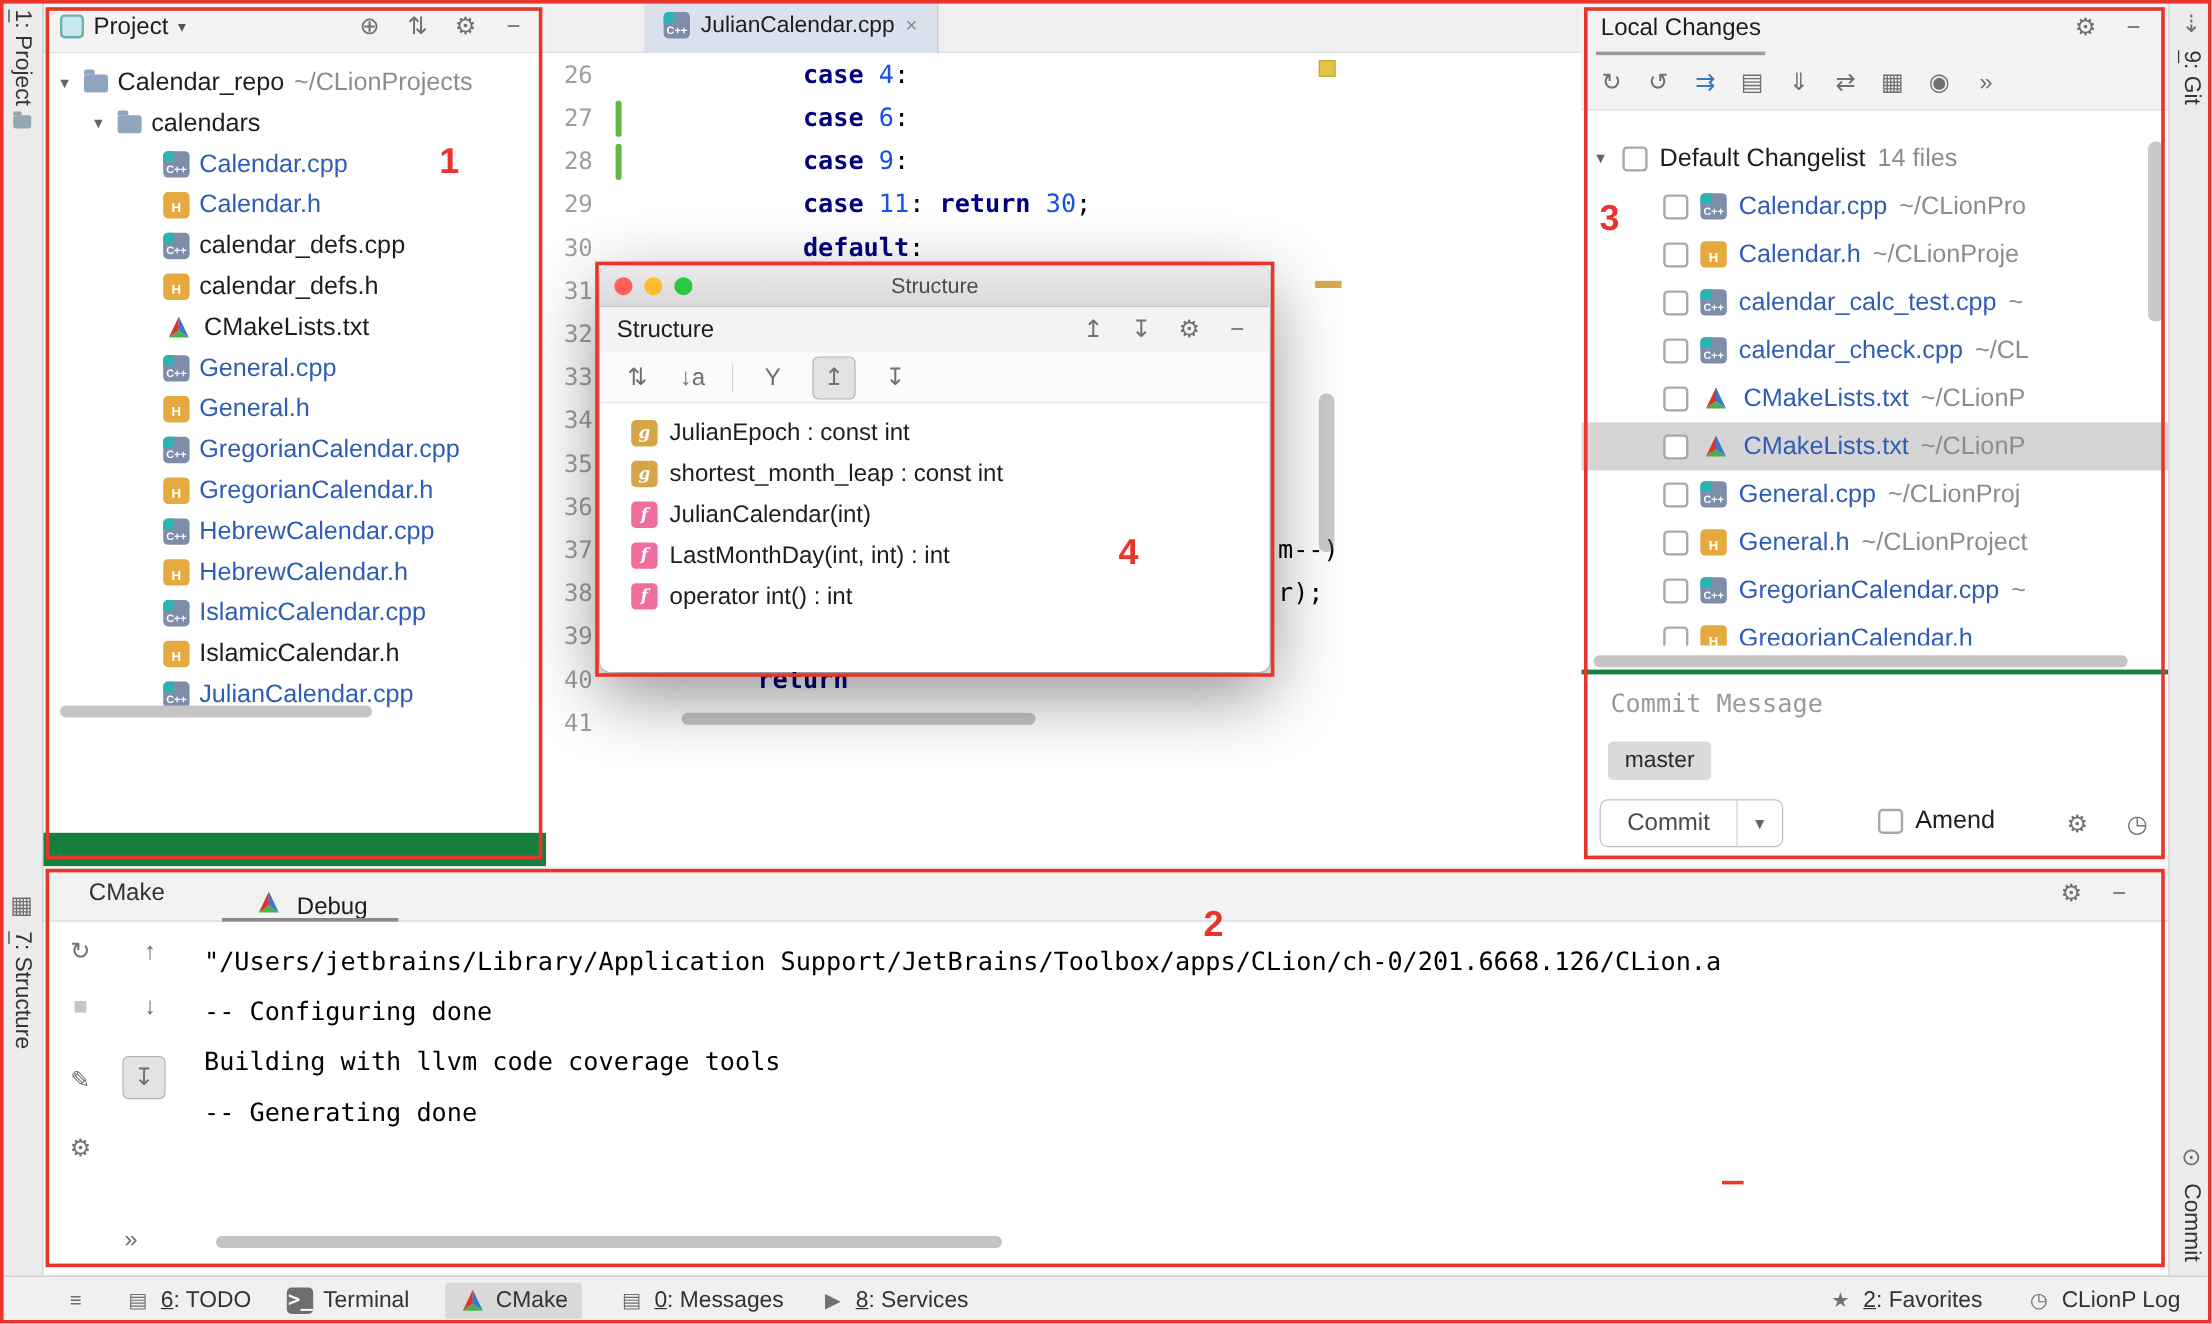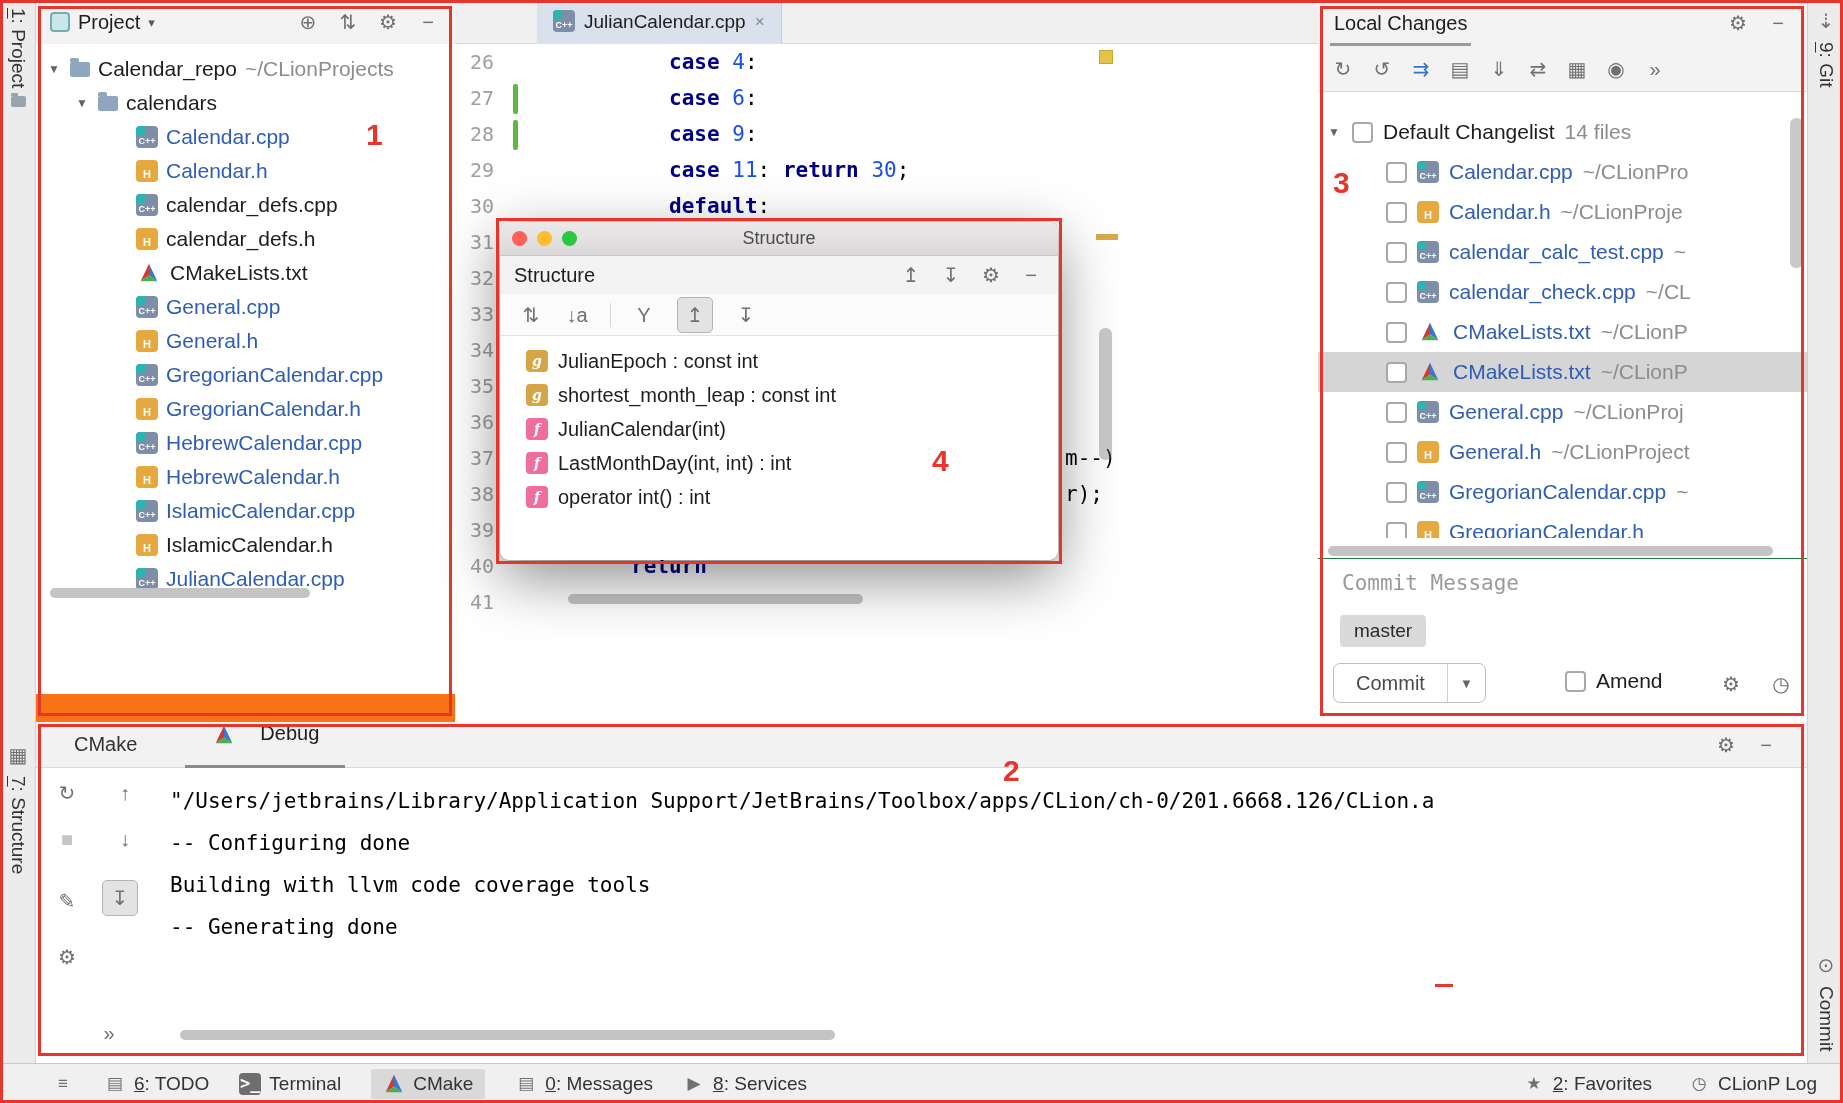--- a/index.html
+++ b/index.html
@@ -33,21 +33,21 @@
 .ficon.cpp::before{content:"";position:absolute;left:0;top:0;width:9px;height:9px;background:#2BB5B0;border-radius:4px 0 3px 0}
 .ficon.h{background:#E5A93F;font-size:11px}
 .cmake-ic svg{display:block}
 .sicon{width:22px;height:22px;border-radius:4px;color:#fff;font-size:14px;font-weight:bold;font-style:italic;font-family:"DejaVu Serif",serif;display:inline-flex;align-items:center;justify-content:center;flex:none}
 .sicon.g{background:#D5A548}
 .sicon.f{background:#EF6E9E}
 
 
 .panel-header{height:44px;display:flex;align-items:center;gap:8px;padding:0 14px;background:#f3f3f3;font-size:20px}
 .ph-icons{margin-left:auto;display:flex;gap:14px;align-items:center}
-.project-panel{position:absolute;left:36px;top:0;width:419px;height:722px;background:#f97316}
+.project-panel{position:absolute;left:36px;top:0;width:419px;height:722px;background:#15803d}
 .pv-icon{width:20px;height:20px;border-radius:4px;background:#C9E8EC;border:2px solid #74ADB5;flex:none}
 .chev{font-size:13px;color:#555}
 .tree{position:absolute;left:0;right:0;top:44px;bottom:28px;overflow:hidden;background:#fff;padding-top:8px}
 .tree-row{height:34px;display:flex;align-items:center;gap:8px;font-size:21px;white-space:nowrap}
 .tree-arrow{font-size:12px;color:#646464;width:14px;flex:none}
 .folder-ic{width:20px;height:15px;background:#8FA6BE;border-radius:2px;position:relative;flex:none}
 .folder-ic::before{content:"";position:absolute;top:-4px;left:0;width:9px;height:4px;background:#8FA6BE;border-radius:2px 2px 0 0}
 
 
 .editor{position:absolute;left:455px;top:0;width:863px;height:722px;background:#fff}
@@ -83,33 +83,33 @@
 .lc-panel{position:absolute;left:1318px;top:0;width:489px;height:722px;background:#ffffff}
 .lc-header{height:46px;display:flex;align-items:center;padding:0 16px;background:#f3f3f3;font-size:20px}
 .lc-title{position:relative}
 .lc-title::after{content:"";position:absolute;left:-4px;right:-4px;bottom:-11px;height:3px;background:#9a9a9a}
 .lc-toolbar{height:46px;display:flex;align-items:center;gap:13px;padding:0 12px;background:#f3f3f3;border-bottom:1px solid #dcdcdc}
 .lc-tree{position:absolute;left:0;right:0;top:112px;height:426px;overflow:hidden}
 .lc-row{height:40px;display:flex;align-items:center;gap:10px;padding-left:68px;font-size:21px;white-space:nowrap;overflow:hidden}
 .lc-row.changelist{padding-left:10px}
 .lc-row.selected{background:#d5d5d5}
 .cl-name{font-weight:normal}
-.lc-commit{position:absolute;left:0;right:0;top:558px;bottom:0;background:#fff;border-top:1px solid #15803d}
+.lc-commit{position:absolute;left:0;right:0;top:558px;bottom:0;background:#fff;border-top:4px solid #15803d}
 .cm-placeholder{position:absolute;left:24px;top:12px;font-family:"DejaVu Sans Mono",monospace;font-size:21px;color:#9a9a9a}
 .branch-chip{position:absolute;left:22px;top:56px;background:#DADADA;border-radius:4px;padding:5px 14px;font-size:19px;color:#2b2b2b}
 .commit-btn{position:absolute;left:15px;top:104px;height:40px;display:flex;align-items:center;border:1px solid #bdbdbd;border-radius:7px;background:#fff;font-size:20px;color:#4a4a4a}
 .commit-main{padding:0 22px}
 .commit-dd{width:38px;align-self:stretch;display:flex;align-items:center;justify-content:center;border-left:1px solid #cfcfcf;font-size:13px;color:#666}
 .amend{position:absolute;left:247px;top:110px;display:flex;align-items:center;gap:10px;font-size:21px}
 
 
 .bottom-panel{position:absolute;left:36px;top:722px;width:1771px;height:341px;background:#fff}
 .bp-header{position:absolute;left:0;right:0;top:0;height:46px;background:#f2f2f2;border-bottom:1px solid #dadada;display:flex;align-items:center;font-size:20px}
 .bp-title{margin-left:38px;color:#333}
-.bp-tab{margin-left:48px;height:46px;display:flex;align-items:flex-start;gap:23px;padding:0 26px;position:relative}
+.bp-tab{margin-left:48px;height:46px;display:flex;align-items:flex-end;gap:10px;padding:0 26px;position:relative}
 .bp-tab::after{content:"";position:absolute;left:0;right:0;bottom:0;height:3px;background:#8a8a8a}
 .bp-header .ph-icons{padding-right:28px}
 .bp-toolbar{position:absolute;left:0;top:46px;bottom:0;width:150px}
 .console{position:absolute;left:134px;top:58px;right:20px;overflow:hidden}
 .console-line{height:42px;font-family:"DejaVu Sans Mono",monospace;font-size:21px;line-height:42px;white-space:pre;color:#000}
 .typo-mark{position:absolute;left:1399px;top:262px;width:18px;height:3px;background:#E33B30}
 
 
 .statusbar{position:absolute;left:0;right:0;bottom:0;height:40px;background:#f0f0f0;border-top:1px solid #c9c9c9;display:flex;align-items:center;padding:0 26px 0 52px;font-size:19px;color:#333;z-index:5}
 #sb-left{display:flex;align-items:center;gap:30px}

